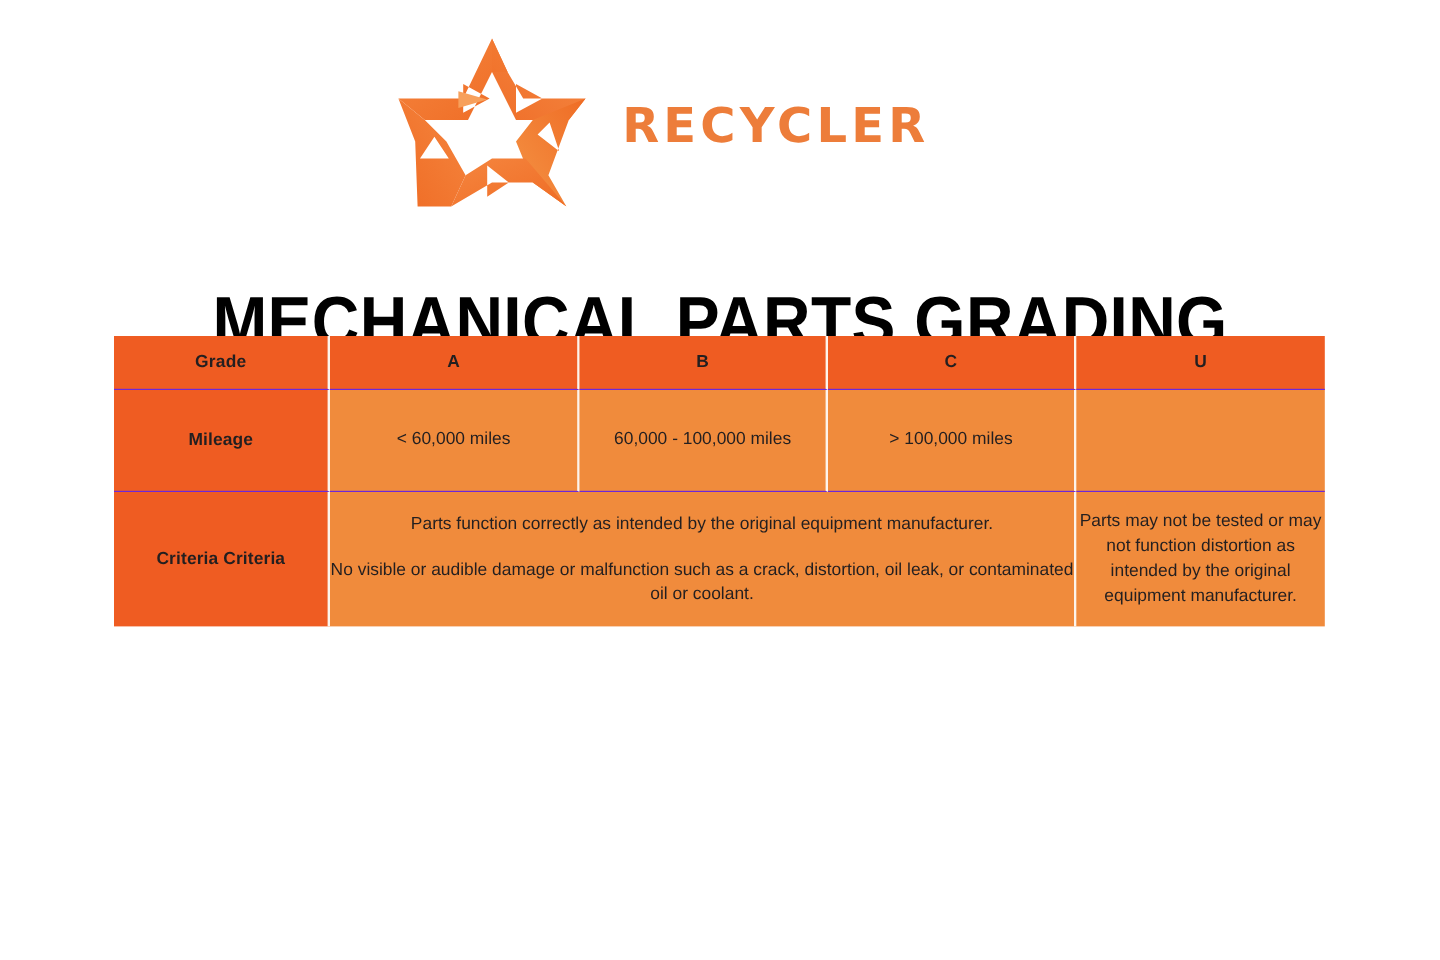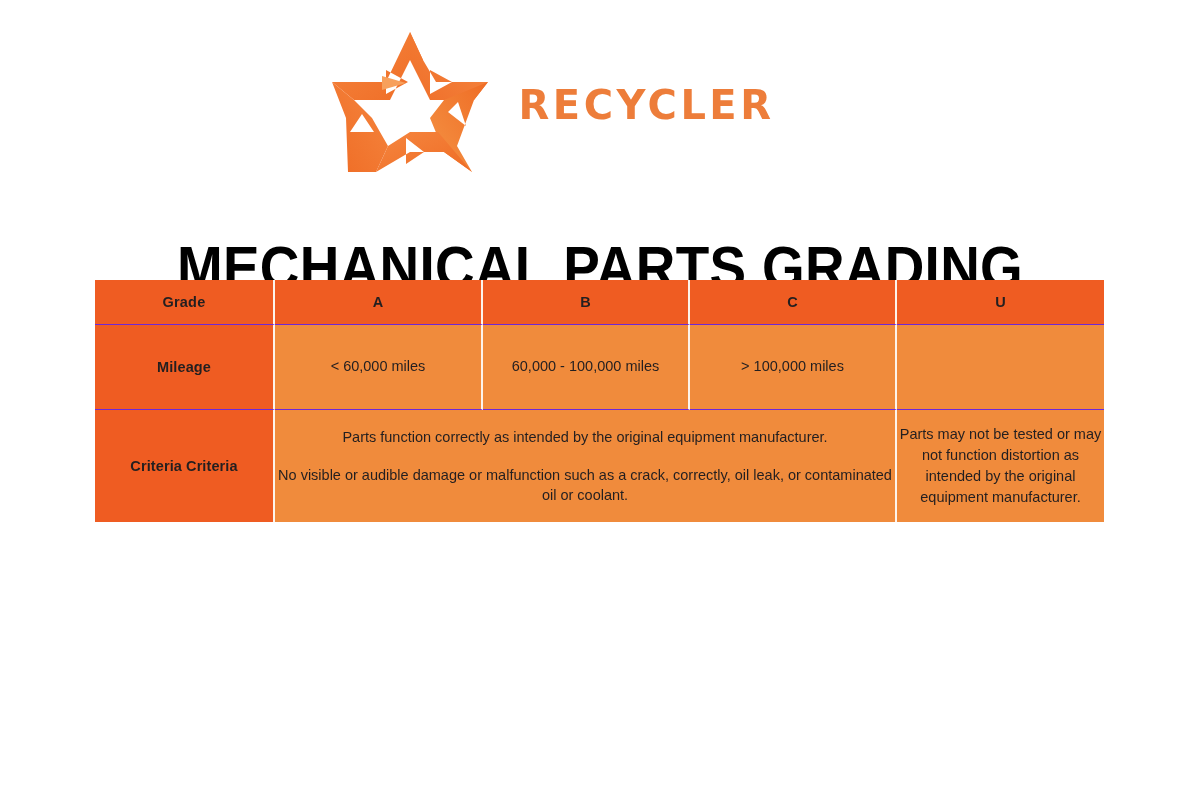--- a/index.html
+++ b/index.html
@@ -247,19 +247,19 @@
       <td class="body-cell">&lt; 60,000 miles</td>
       <td class="body-cell">60,000 - 100,000 miles</td>
       <td class="body-cell">&gt; 100,000 miles</td>
       <td class="body-cell"></td>
     </tr>
 
     <tr class="row-quality">
       <td class="row-label">Criteria Criteria</td>
       <td class="body-cell criteria-main" colspan="3">
         <p>Parts function correctly as intended by the original equipment manufacturer.</p>
-        <p>No visible or audible damage or malfunction such as a crack, correctly, oil leak, or contaminated oil or coolant.</p>
+        <p>No visible or audible damage or malfunction such as a crack, distortion, oil leak, or contaminated oil or coolant.</p>
       </td>
       <td class="body-cell criteria-u">Parts may not be tested or may not function distortion as intended by the original equipment manufacturer.</td>
     </tr>
 
   </tbody>
 </table>
 
 </body></html>

